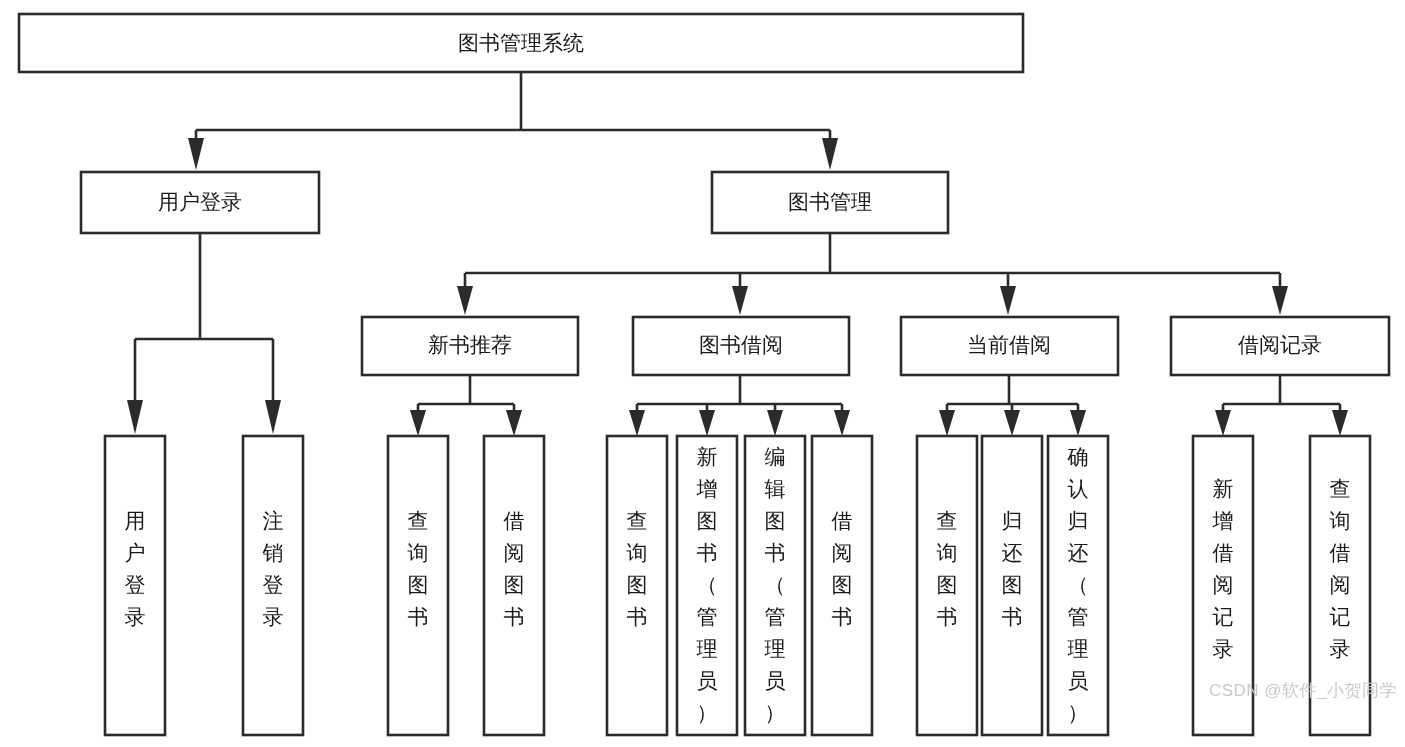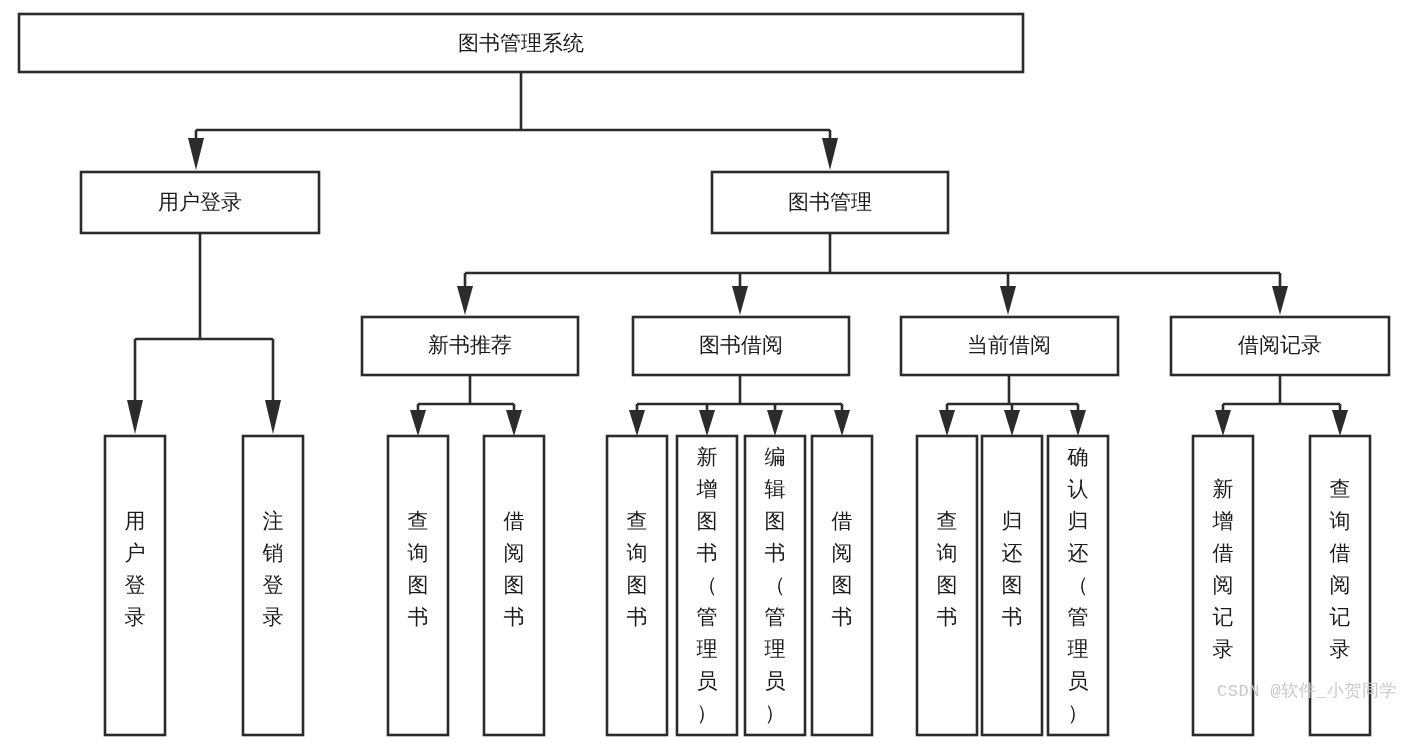--- a/index.html
+++ b/index.html
@@ -51,21 +51,21 @@
   .node-label-v {
     font-family: "Liberation Sans", "DejaVu Sans", sans-serif;
     font-size: 21px;
     fill: #1a1a1a;
     text-anchor: middle;
   }
   .watermark {
     position: absolute;
     right: 8px;
     bottom: 6px;
-    font-family: Liberation Mono, monospace;
+    font-family: Liberation Sans, sans-serif;
     font-size: 17px;
     color: #c9c9c9;
     white-space: nowrap;
     letter-spacing: 0.5px;
     user-select: none;
   }
 </style>
 </head>
 <body>
 

